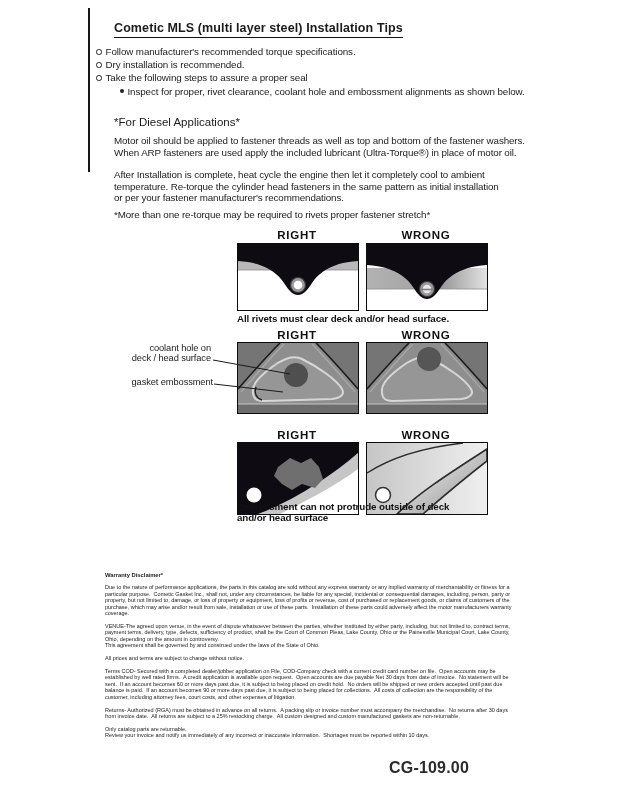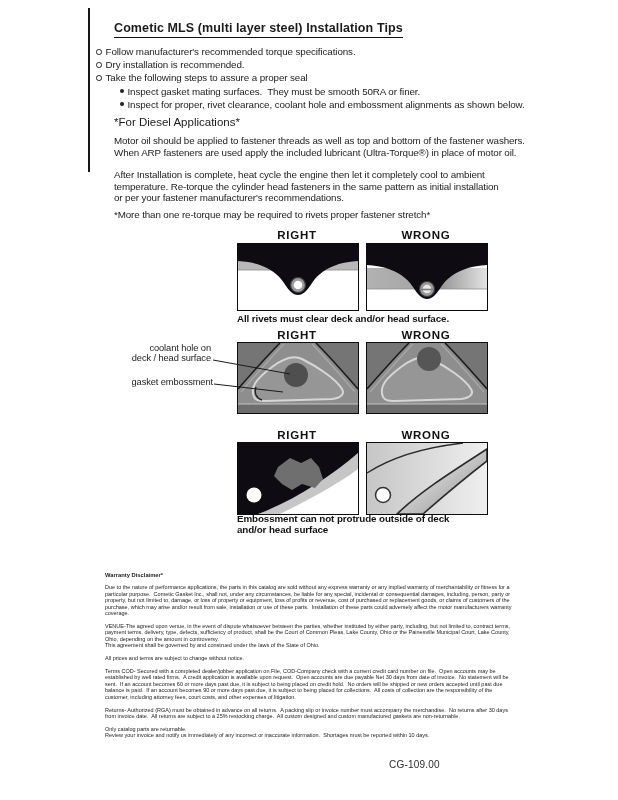--- a/index.html
+++ b/index.html
@@ -22,21 +22,21 @@
   .box{position:absolute;width:120px;border:1.8px solid #0c0c0c;background:#fff;}
   .box svg{display:block;}
   .cap{position:absolute;left:237px;font-size:9.8px;font-weight:bold;line-height:11px;letter-spacing:-.1px;color:#111;}
   .ann{position:absolute;font-size:9.3px;line-height:9.8px;text-align:right;letter-spacing:-.1px;white-space:pre-line;}
   .ann1{left:105px;top:344px;width:106px;}
   .ann2{left:105px;top:378px;width:108px;}
   .leader{position:absolute;left:203px;top:338px;pointer-events:none;}
   .legal{position:absolute;left:105px;top:572px;width:412px;font-size:5.5px;line-height:6.4px;color:#222;}
   .legal h3{margin:0 0 6px 0;font-size:5.8px;}
   .legal p{margin:0 0 6.5px 0;}
-  .code{position:absolute;left:389px;top:759px;font-size:10px;letter-spacing:.2px;color:#2b2b2b;}
+  .code{position:absolute;left:389px;top:759px;font-size:16px;letter-spacing:.2px;color:#2b2b2b;font-weight:bold;}
 </style>
 </head>
 <body>
 
 <div class="page">
   <div class="spine"></div>
 
   <div class="title">Cometic MLS (multi layer steel) Installation Tips</div>
 
   <ul class="tips">
@@ -44,24 +44,20 @@
         <span class="mk1"></span>
         <span class="txt">Follow manufacturer's recommended torque specifications.</span>
       </li>
     <li>
         <span class="mk1"></span>
         <span class="txt">Dry installation is recommended.</span>
       </li>
     <li>
         <span class="mk1"></span>
         <span class="txt">Take the following steps to assure a proper seal</span>
-      </li>
-    <li class="sub">
-        <span class="mk2"></span>
-        <span class="txt">Inspect gasket mating surfaces.  They must be smooth 50RA or finer.</span>
       </li>
     <li class="sub">
         <span class="mk2"></span>
         <span class="txt">Inspect for proper, rivet clearance, coolant hole and embossment alignments as shown below.</span>
       </li>
   </ul>
 
   <div class="h2">*For Diesel Applications*</div>
   <p class="bodyp p1">Motor oil should be applied to fastener threads as well as top and bottom of the fastener washers.
 When ARP fasteners are used apply the included lubricant (Ultra-Torque®) in place of motor oil.</p>
@@ -167,21 +163,21 @@
           <stop offset="0" stop-color="#c6c6c6"></stop>
             <stop offset="1" stop-color="#efefef"></stop>
         </linearGradient>
       </defs>
       <rect width="120" height="71" fill="url(#g-bg3)"></rect>
       <path d="M0,30 C28,12 60,4 96,0" stroke="#2b2b2b" stroke-width="1.4" fill="none"></path>
       <path d="M120,6 C86,28 54,48 30,71 L56,71 C80,50 102,32 120,18 Z" fill="url(#g-band3)" stroke="#2b2b2b" stroke-width="1.6"></path>
       <circle cx="16" cy="52" r="7.5" fill="#ffffff" stroke="#333" stroke-width="1.5"></circle>
     </svg>
   </div>
-  <div class="cap" style="top:513px;">Embossment can not protrude outside of deck
+  <div class="cap" style="top:501px;">Embossment can not protrude outside of deck
 and/or head surface</div>
 
   <div class="legal">
     <h3>Warranty Disclaimer*</h3>
     <p>Due to the nature of performance applications, the parts in this catalog are sold without any express warranty or any implied warranty of merchantability or fitness for a particular purpose.  Cometic Gasket Inc., shall not, under any circumstances, be liable for any special, incidental or consequential damages, including, person, party or property, but not limited to, damage, or loss of property or equipment, loss of profits or revenue, cost of purchased or replacement goods, or claims of customers of the purchase, which may arise and/or result from sale, installation or use of these parts.  Installation of these parts could adversely affect the motor manufacturers warranty coverage.</p>
     <p>VENUE-The agreed upon venue, in the event of dispute whatsoever between the parties, whether instituted by either party, including, but not limited to, contract terms, payment terms, delivery, type, defects, sufficiency of product, shall be the Court of Common Pleas, Lake County, Ohio or the Painesville Municipal Court, Lake County, Ohio, depending on the amount in controversy.
 This agreement shall be governed by and construed under the laws of the State of Ohio.</p>
     <p>All prices and terms are subject to change without notice.</p>
     <p>Terms COD- Secured with a completed dealer/jobber application on File, COD-Company check with a current credit card number on file.  Open accounts may be established by well rated firms.  A credit application is available upon request.  Open accounts are due payable Net 30 days from date of invoice.  No statement will be sent.  If an account becomes 60 or more days past due, it is subject to being placed on credit hold.  No orders will be shipped or new orders accepted until past due balance is paid.  If an account becomes 90 or more days past due, it is subject to being placed for collections.  All costs of collection are the responsibility of the customer, including attorney fees, court costs, and other expenses of litigation.</p>
     <p>Returns- Authorized (RGA) must be obtained in advance on all returns.  A packing slip or invoice number must accompany the merchandise.  No returns after 30 days from invoice date.  All returns are subject to a 25% restocking charge.  All custom designed and custom manufactured gaskets are non-returnable.</p>

